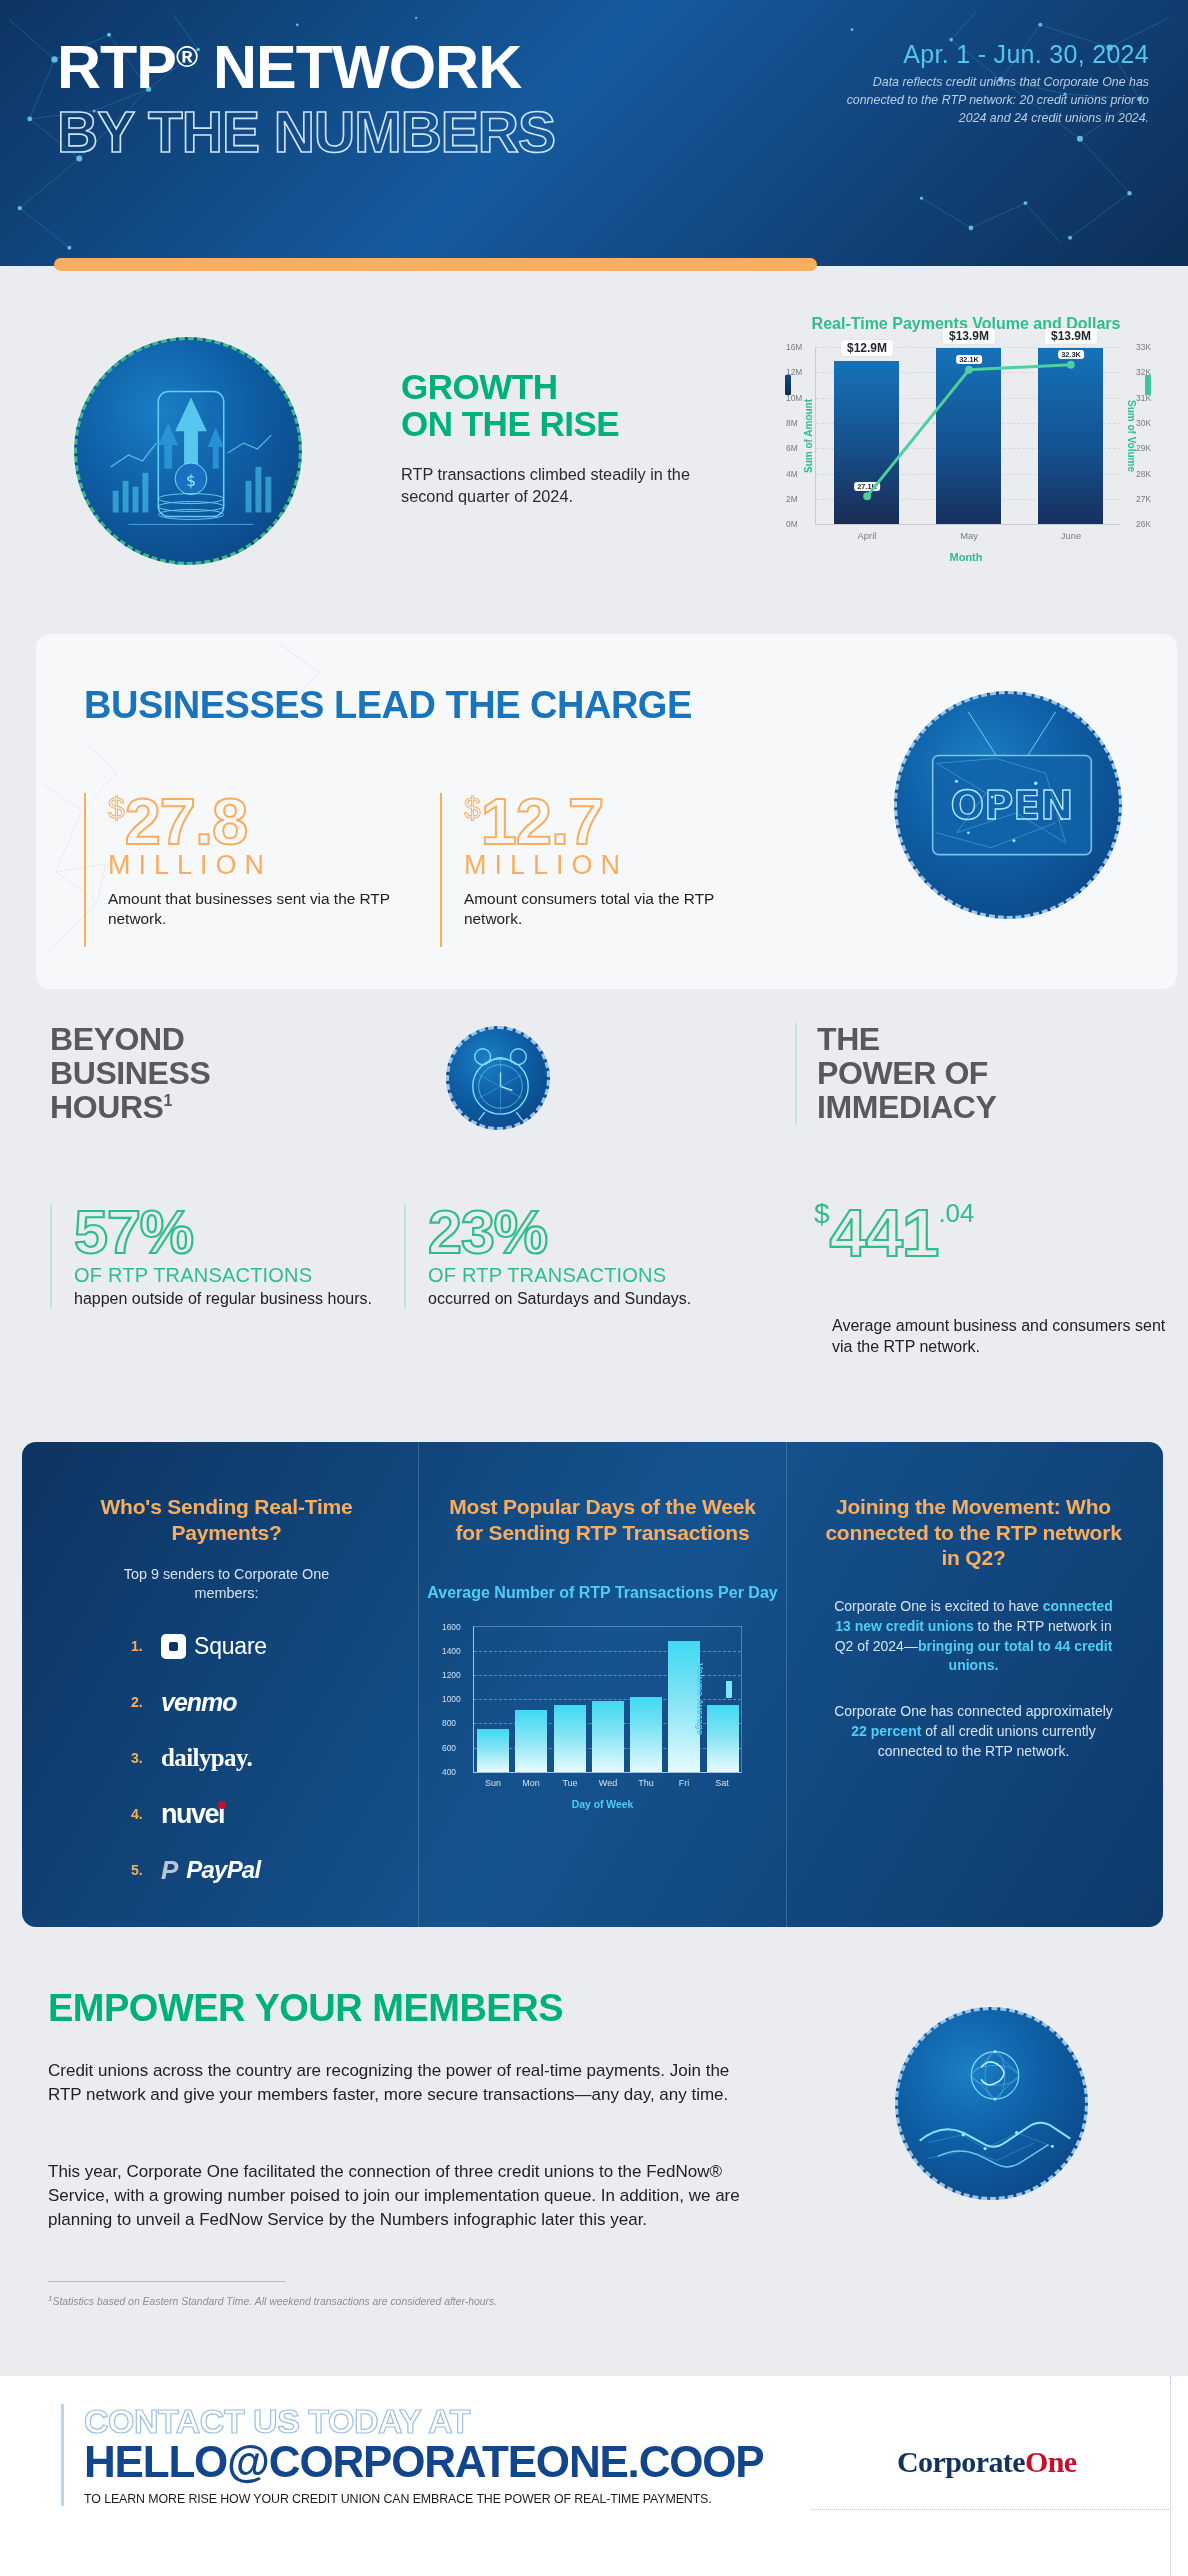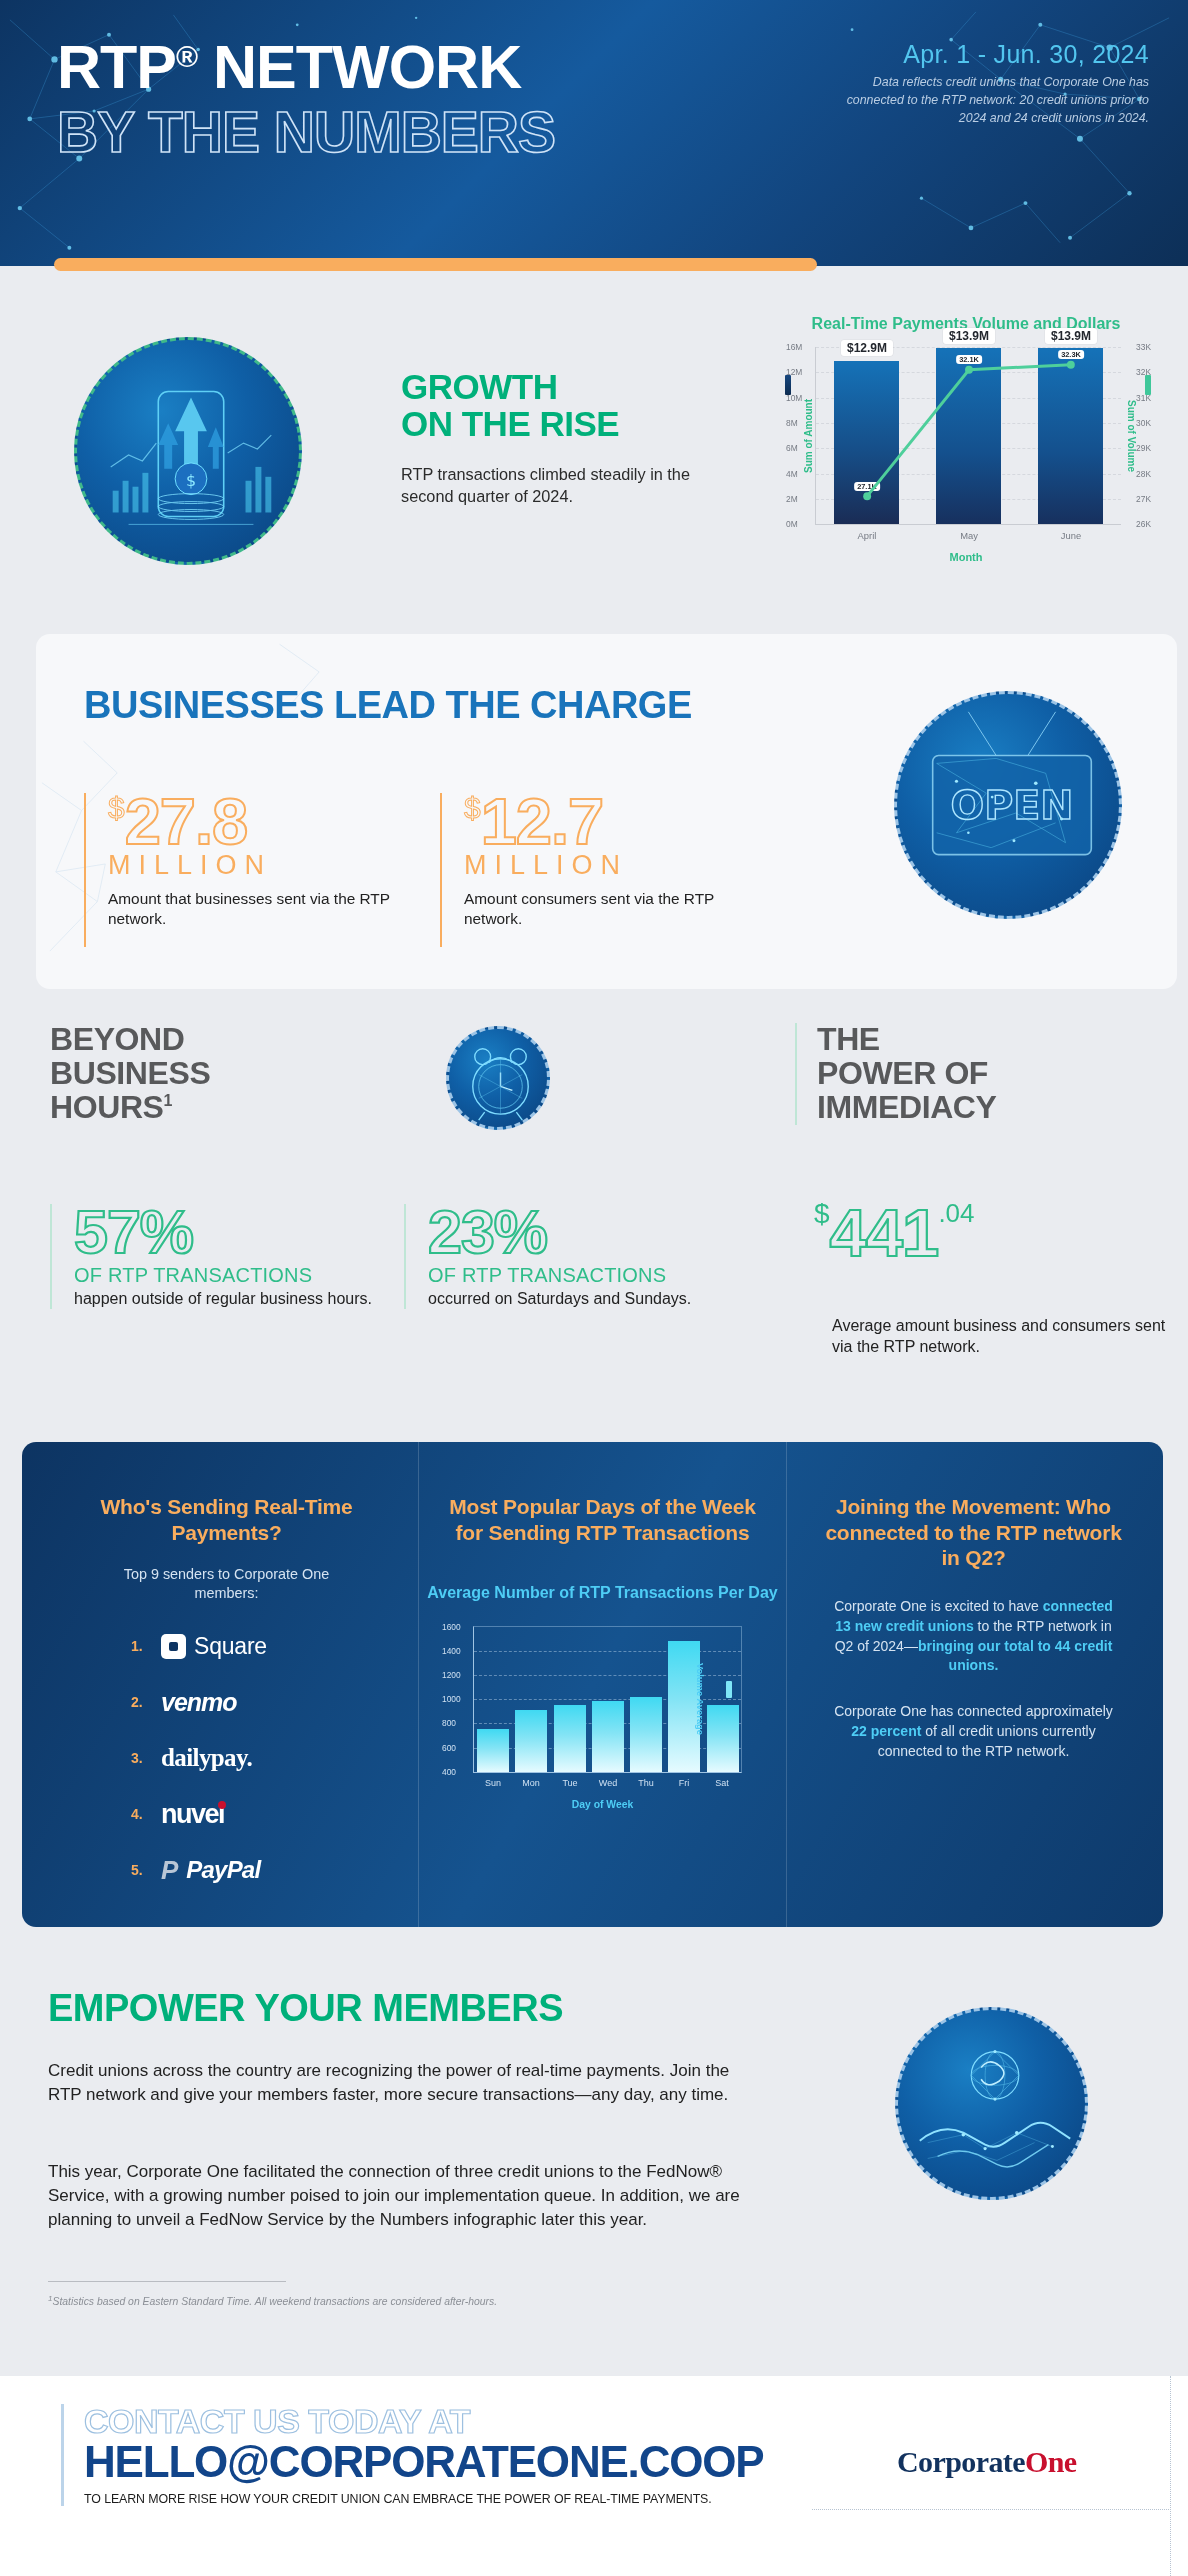--- a/index.html
+++ b/index.html
@@ -368,21 +368,21 @@
       </div>
       <div class="mil">MILLION</div>
       <div class="biz-p">Amount that businesses sent via the RTP network.</div>
     </div>
 
     <div class="biz-stat s2">
       <div class="big-num">
         <span class="dollar">$</span><span class="val">12.7</span>
       </div>
       <div class="mil">MILLION</div>
-      <div class="biz-p">Amount consumers sent via the RTP network.</div>
+      <div class="biz-p">Amount consumers total via the RTP network.</div>
     </div>
 
     <div class="circ dash-blue c-open">
       <svg viewBox="0 0 230 230" width="228" height="228">
         <line x1="72" y1="18" x2="100" y2="62" stroke="#7cc6ef" stroke-width="1"></line>
         <line x1="160" y1="18" x2="132" y2="62" stroke="#7cc6ef" stroke-width="1"></line>
         <rect x="36" y="62" width="160" height="100" rx="6" fill="#1263a8" stroke="#8fd4f4" stroke-width="1.6" opacity=".85"></rect>
         <g stroke="#5fd0f5" stroke-width="0.6" opacity=".7" fill="none">
           <path d="M40 70 L90 100 L60 140 L120 120 L170 150 L150 80 L100 65 Z"></path>
           <path d="M40 140 L95 155 L160 130"></path>

